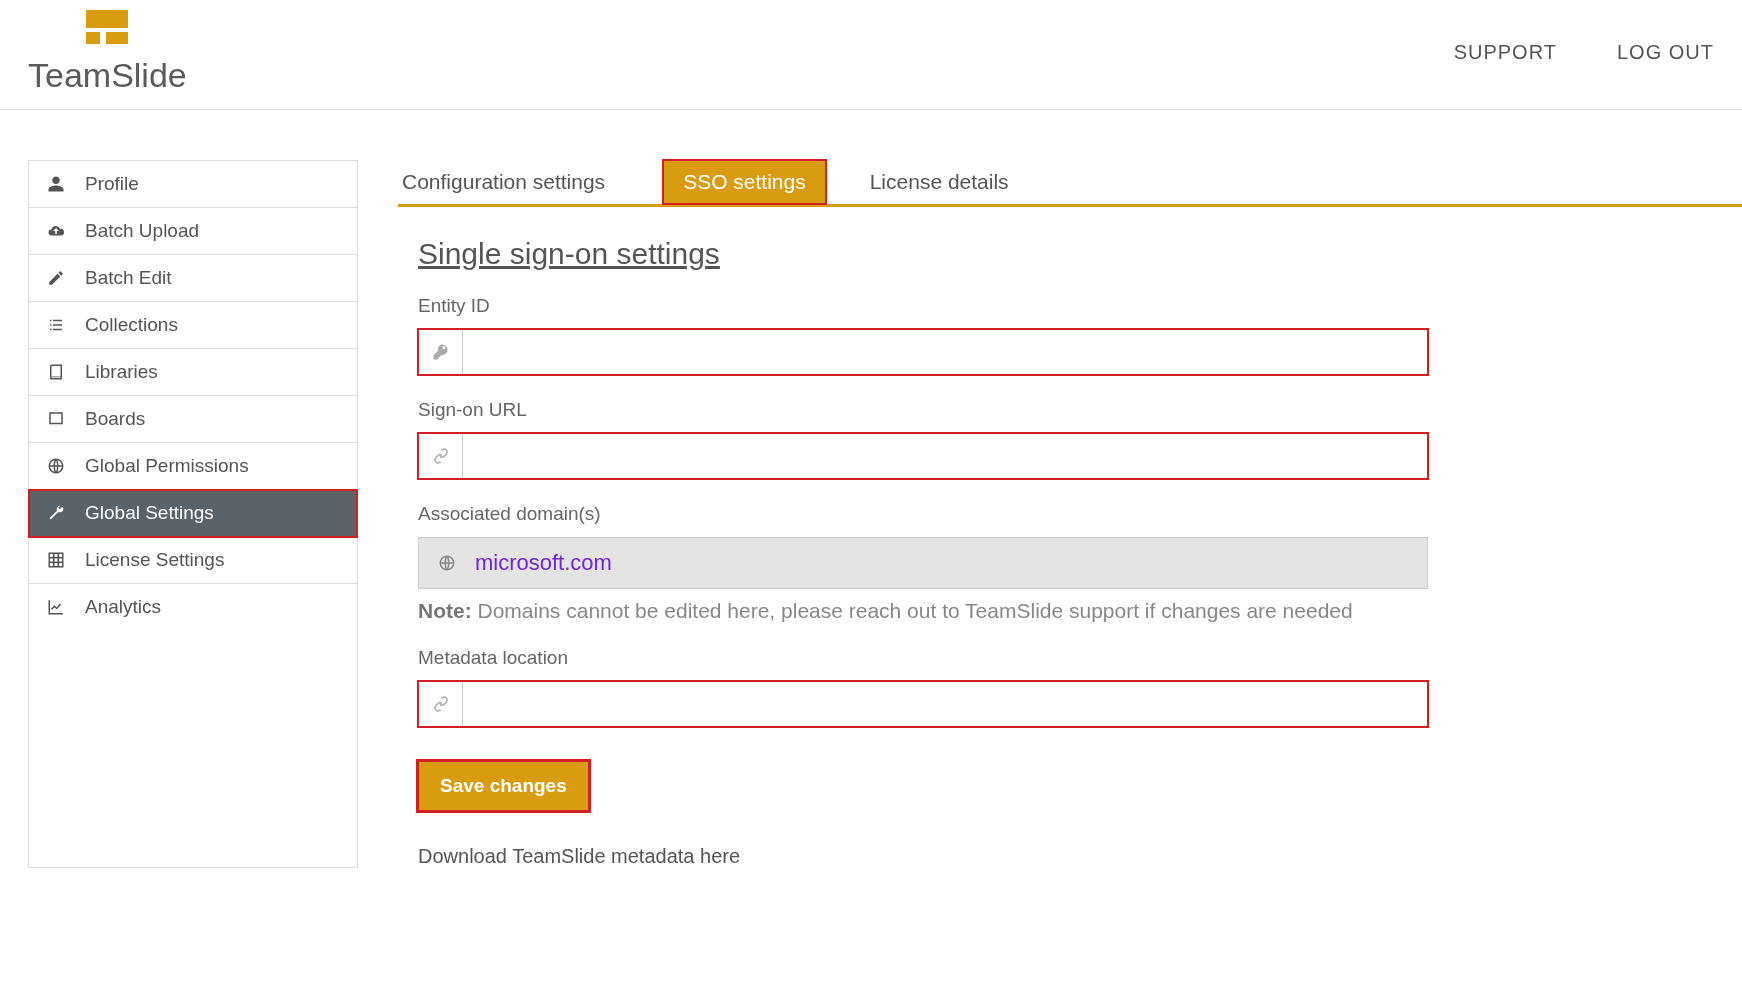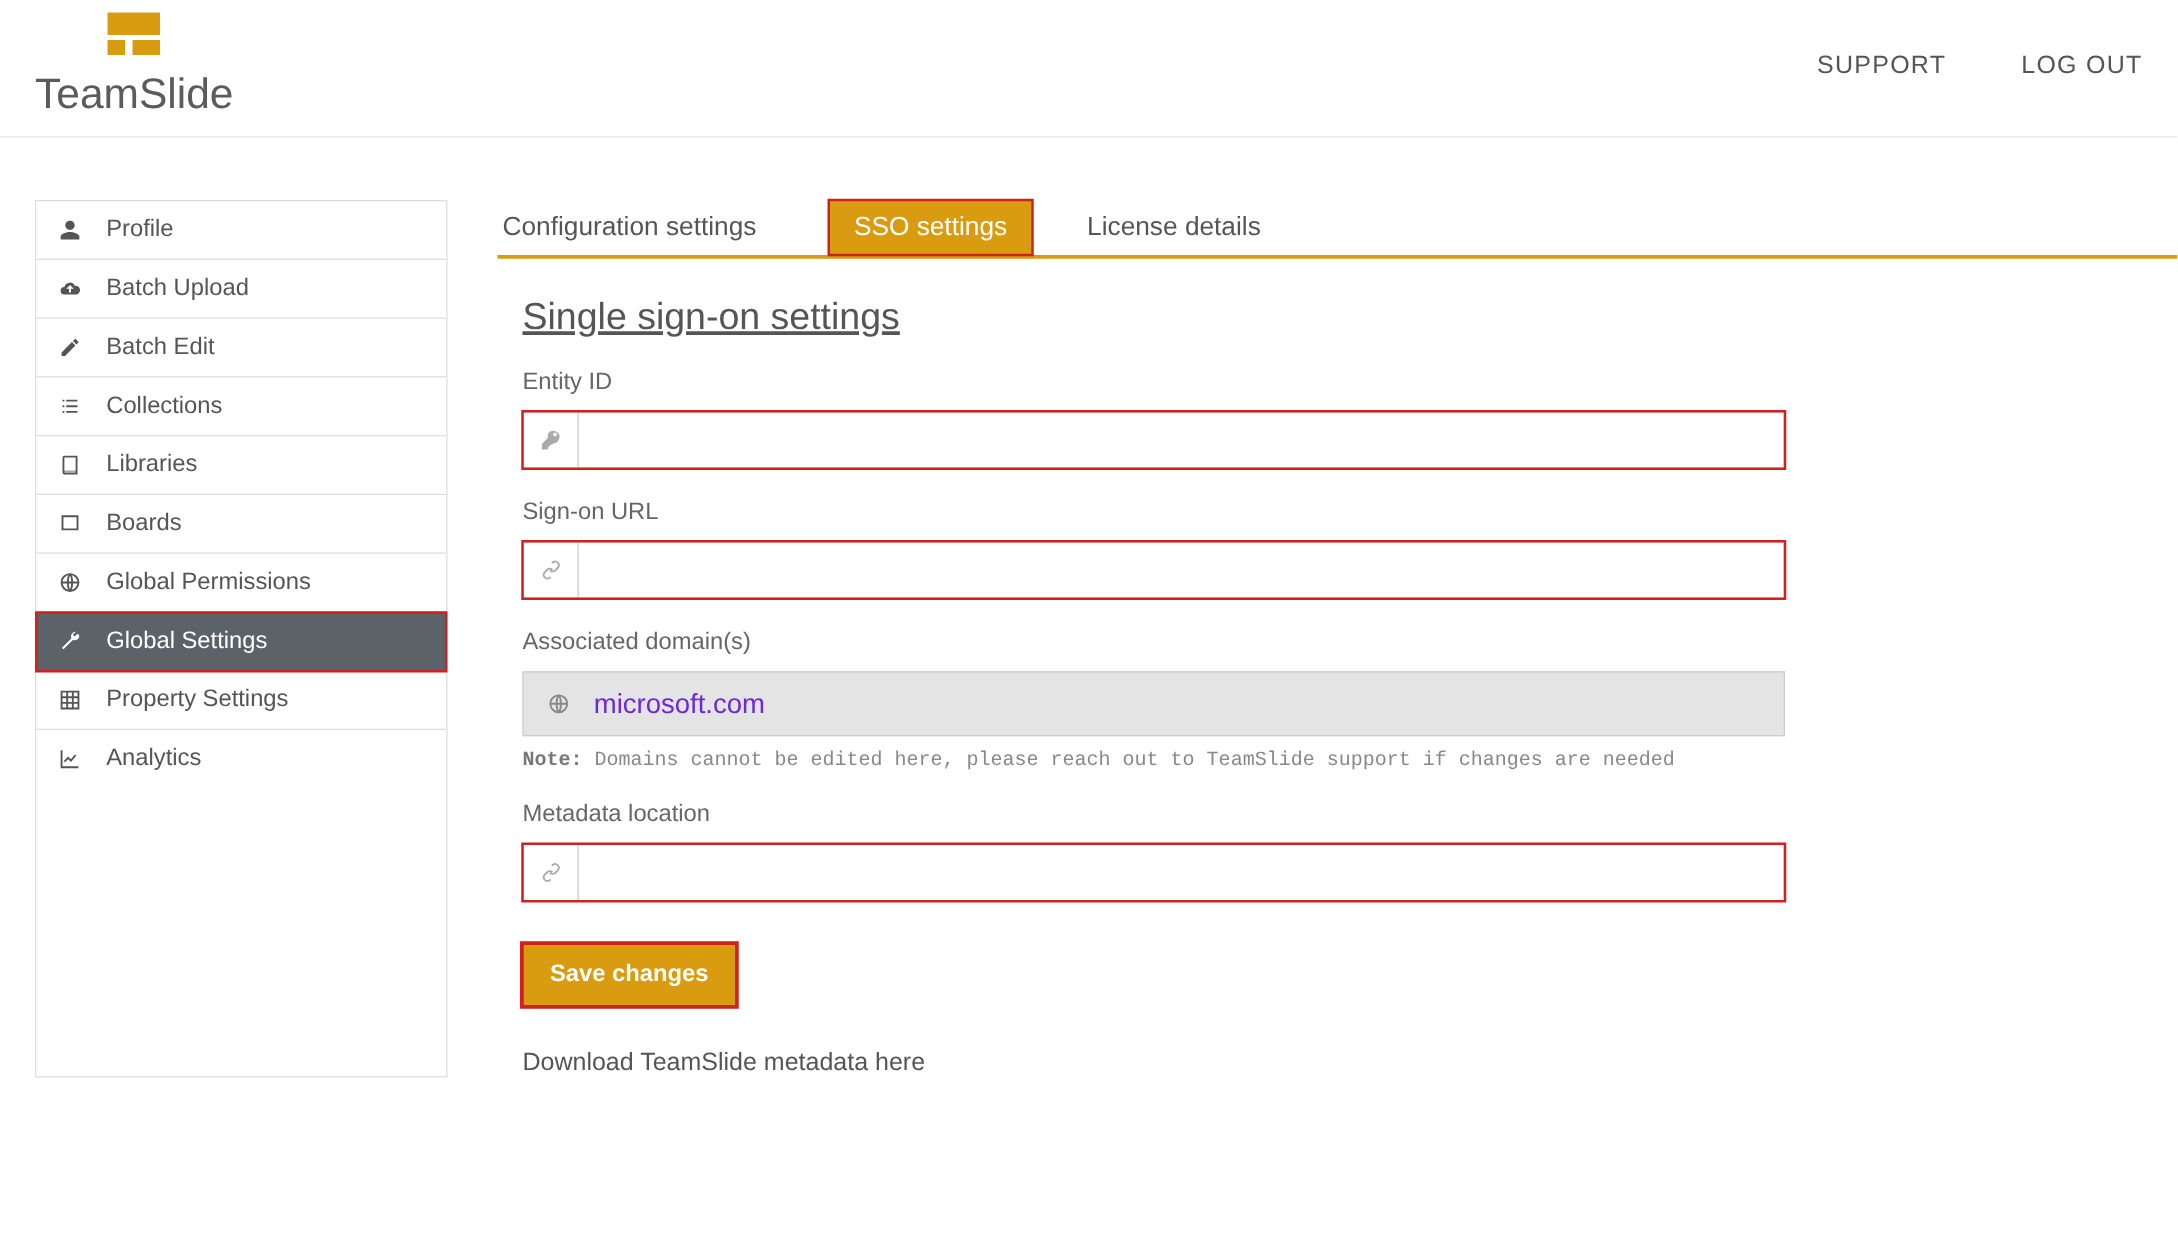--- a/index.html
+++ b/index.html
@@ -77,21 +77,21 @@
   .input-icon {
     width:44px; display:flex; align-items:center; justify-content:center;
     border-right:1px solid #ccc; color:#aaa;
   }
   .input-group input {
     flex:1; border:none; outline:none; font-size:20px; padding:0 16px; color:#333; background:transparent;
   }
   .input-group.readonly { background:#e4e4e4; height:52px;}
   .input-group.readonly .input-icon { border-right:none; color:#888; width:56px;}
   .input-group.readonly .value { flex:1; display:flex; align-items:center; font-size:22px; color:#6d28d9; }
-  .note { font-size:16px; color:#888; margin-top:10px;font-family:Liberation Mono, monospace; }
+  .note { font-size:21px; color:#888; margin-top:10px; }
   .note b{ color:#777; font-weight:600;}
   .save-btn {
     margin-top:34px;
     background:#d99b0f; color:#fff; border:none;
     font-size:19px; font-weight:600; padding:14px 22px; cursor:pointer;
     outline:3px solid #d02020; outline-offset:-1px;
   }
   .download-link { display:block; margin-top:34px; font-size:20px; color:#555; }
 </style>
 </head>
@@ -179,21 +179,21 @@
           </svg>
       </span>
       <span>Global Settings</span>
     </div>
     <div class="sidebar-item">
       <span class="icon">
         <svg width="18" height="18" viewBox="0 0 24 24">
             <path d="M3 3h18v18H3z M3 9h18 M3 15h18 M9 3v18 M15 3v18" fill="none" stroke="currentColor" stroke-width="2"></path>
           </svg>
       </span>
-      <span>Property Settings</span>
+      <span>License Settings</span>
     </div>
     <div class="sidebar-item">
       <span class="icon">
         <svg width="18" height="18" viewBox="0 0 24 24">
             <path d="M3 3v18h18" fill="none" stroke="currentColor" stroke-width="2"></path>
             <path d="M6 15l4-4 3 3 5-6" fill="none" stroke="currentColor" stroke-width="2"></path>
           </svg>
       </span>
       <span>Analytics</span>
     </div>

